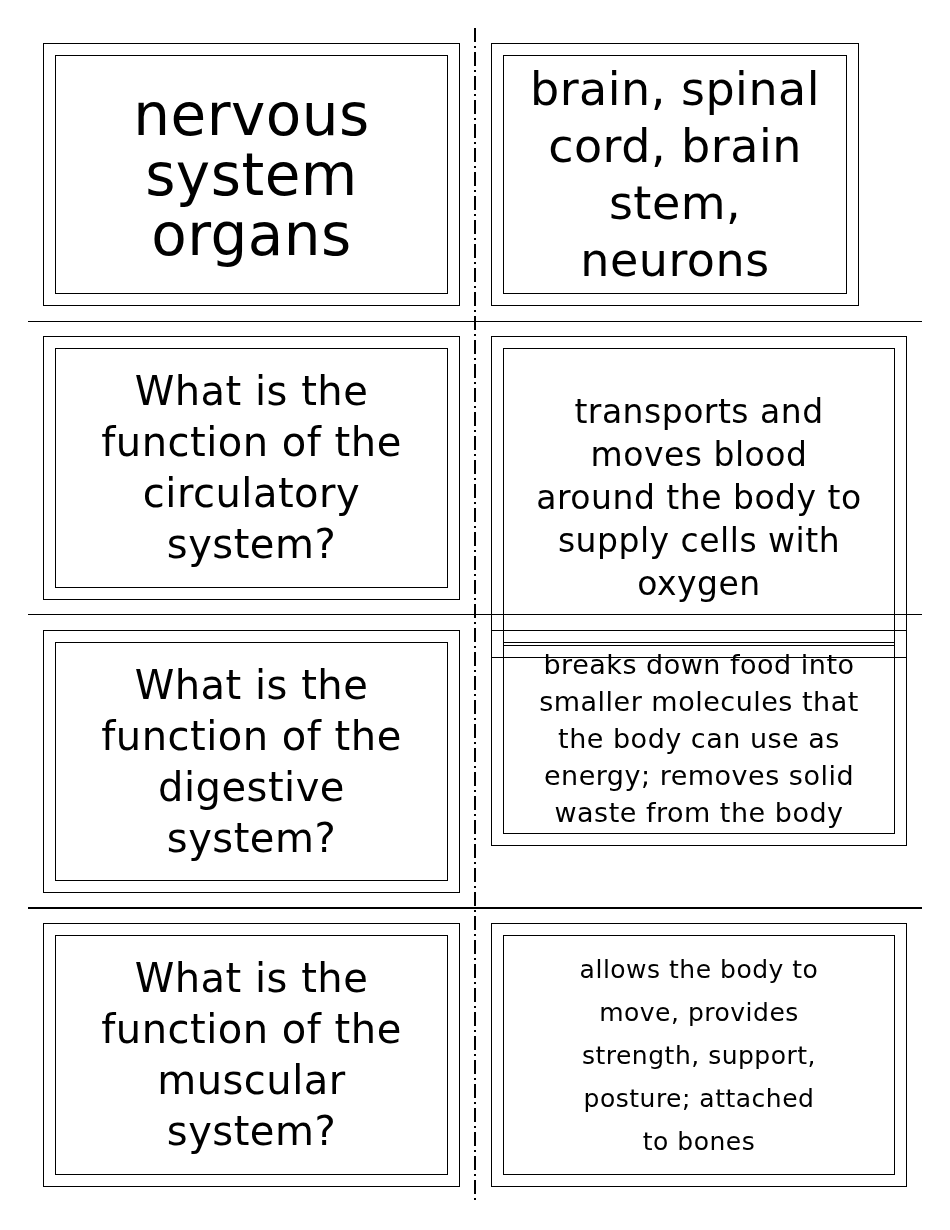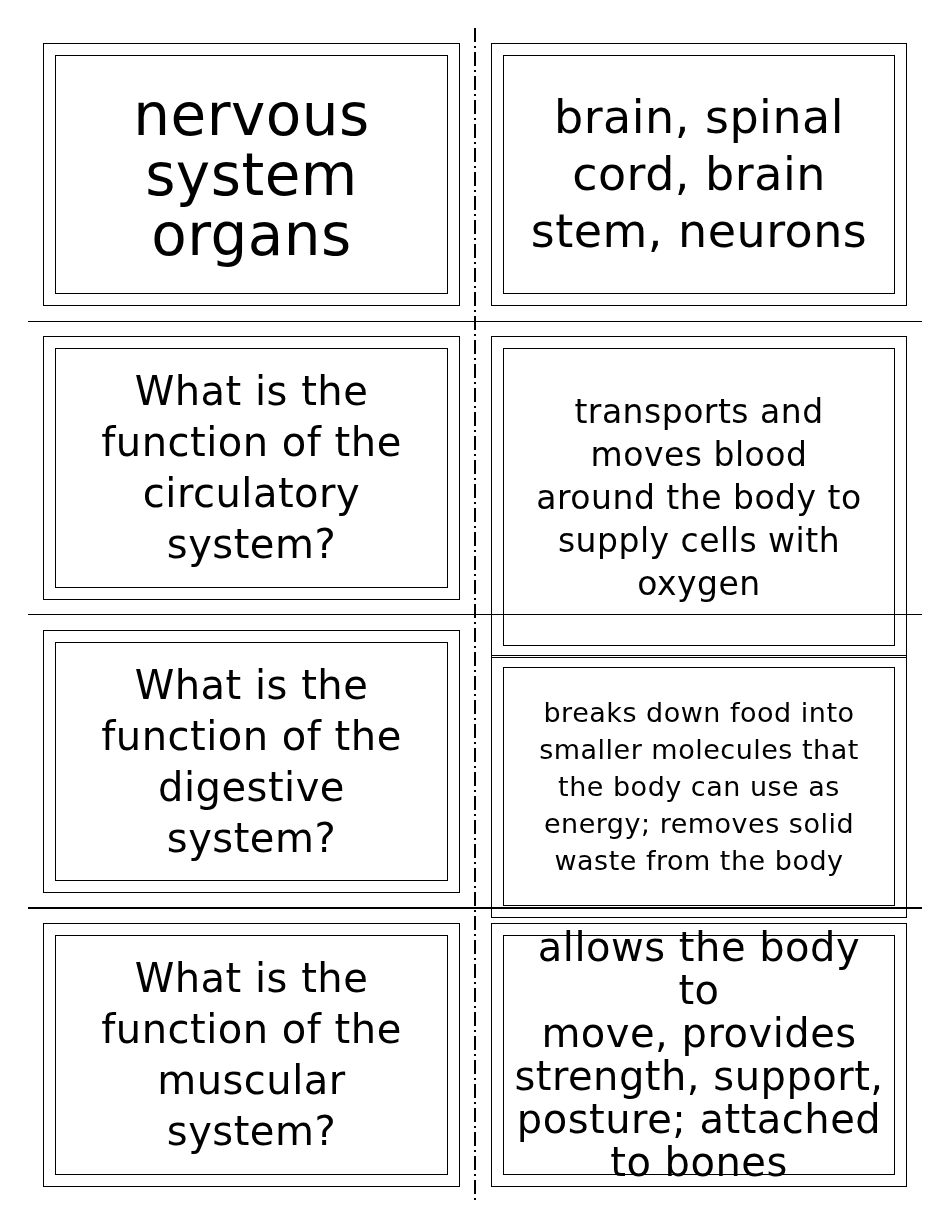--- a/index.html
+++ b/index.html
@@ -27,21 +27,21 @@
 <div class="hline" style="top:614px;"></div>
 <div class="hline thick" style="top:907px;"></div>
 
 <div class="card" style="left:43px; top:43px; width:417px; height:263px;">
   <div class="inner">
       <div class="txt" style="font-size:58px; line-height:60px;">nervous
 system
 organs</div>
     </div>
 </div>
-<div class="card" style="left:491px; top:43px; width:416px; height:263px;">
+<div class="card" style="left:491px; top:43px; width:368px; height:263px;">
   <div class="inner">
       <div class="txt" style="font-size:46px; line-height:57px;">brain, spinal
 cord, brain
 stem, neurons</div>
     </div>
 </div>
 
 <div class="card" style="left:43px; top:336px; width:417px; height:264px;">
   <div class="inner">
       <div class="txt" style="font-size:40px; line-height:51px;">What is the
@@ -61,39 +61,39 @@
 </div>
 
 <div class="card" style="left:43px; top:630px; width:417px; height:263px;">
   <div class="inner">
       <div class="txt" style="font-size:40px; line-height:51px;">What is the
 function of the
 digestive
 system?</div>
     </div>
 </div>
-<div class="card" style="left:491px; top:630px; width:416px; height:263px;margin-top:25px;">
+<div class="card" style="left:491px; top:630px; width:416px; height:216px;">
   <div class="inner">
       <div class="txt" style="font-size:27px; line-height:37px;">breaks down food into
 smaller molecules that
 the body can use as
 energy; removes solid
 waste from the body</div>
     </div>
 </div>
 
 <div class="card" style="left:43px; top:923px; width:417px; height:264px;">
   <div class="inner">
       <div class="txt" style="font-size:40px; line-height:51px;">What is the
 function of the
 muscular
 system?</div>
     </div>
 </div>
 <div class="card" style="left:491px; top:923px; width:416px; height:264px;">
   <div class="inner">
-      <div class="txt" style="font-size:40px; line-height:43px;">allows the body to
+      <div class="txt" style="font-size:25px; line-height:43px;">allows the body to
 move, provides
 strength, support,
 posture; attached
 to bones</div>
     </div>
 </div>
 
 </body></html>

